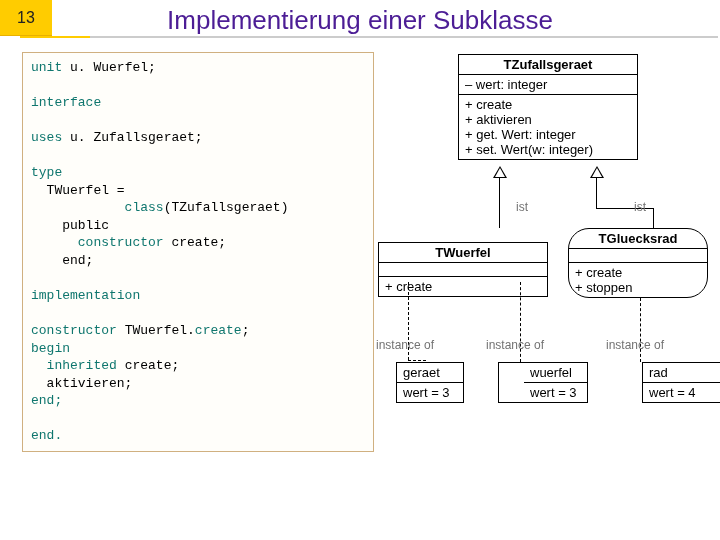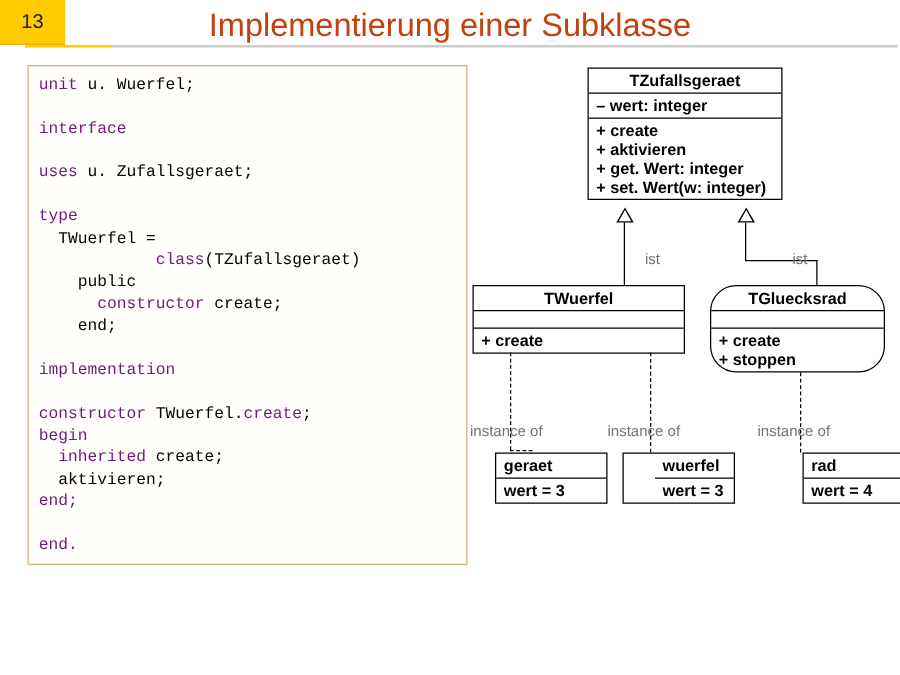--- a/index.html
+++ b/index.html
@@ -1,25 +1,25 @@
 <!DOCTYPE html>
 <html><head>
 <meta charset="utf-8">
 <style>
   * { box-sizing: border-box; margin: 0; padding: 0; }
   body { font-family: Arial, Helvetica, sans-serif; font-size: 13px; background: #fff; width: 720px; height: 540px; position: relative; overflow: hidden; }
   .header { display: flex; align-items: flex-end; height: 36px; }
   .slidenum { background: #ffcc00; width: 52px; height: 36px; display: flex; align-items: center; justify-content: center; font-size: 16px; color: #222; border-bottom: 1px solid #e8b000; }
-  .title { flex: 1; font-size: 26px; color: #c2410c; text-align: center; padding-right: 52px; font-weight: normal; }
+  .title { flex: 1; font-size: 26px; color: #4c1d95; text-align: center; padding-right: 52px; font-weight: normal; }
   .rule { position: absolute; top: 36px; left: 20px; right: 2px; height: 2px; background: linear-gradient(to right, #ffcc00 0 70px, #ccc 70px 100%); }
   .codebox { position: absolute; top: 52px; left: 22px; width: 352px; border: 1px solid #d0b080; background: #fffefa; padding: 6px 8px; font-family: "Courier New", monospace; font-size: 13px; line-height: 1.35; white-space: pre; color: #000; }
-  .kw-red { color: #701a75; }
+  .kw-red { color: #0f766e; }
   .diagram { position: absolute; top: 54px; left: 398px; width: 310px; }
   .umlbox { position: absolute; border: 1px solid #000; background: #fff; }
-  .umlbox .sec { border-bottom: 1px solid #000; padding: 2px 6px; font-weight: bold; }
+  .umlbox .sec { border-bottom: 1px solid #000; padding: 2px 6px; }
   .umlbox .sec:last-child { border-bottom: none; }
   .umlbox .head { font-weight: bold; text-align: center; }
   .umlbox .empty { height: 14px; }
   .arrow-tri { position: absolute; width: 0; height: 0; border-left: 7px solid transparent; border-right: 7px solid transparent; border-bottom: 12px solid #000; }
   .arrow-tri::after { content: ""; position: absolute; top: 2px; left: -5px; width: 0; height: 0; border-left: 5px solid transparent; border-right: 5px solid transparent; border-bottom: 9px solid #fff; }
   .line { position: absolute; background: #000; }
   .dline-v { position: absolute; border-left: 1px dashed #000; }
   .dline-h { position: absolute; border-top: 1px dashed #000; }
   .lbl { position: absolute; font-size: 12px; color: #737373; }
 </style>
@@ -50,41 +50,41 @@
 <span class="kw-red">constructor</span><span> TWuerfel.</span><span class="kw-red">create</span><span>;</span>
 <span class="kw-red">begin</span>
 <span class="kw-red">  inherited</span><span> create;</span>
 <span>  aktivieren;</span>
 <span class="kw-red">end;</span>
 
 <span class="kw-red">end.</span></div>
 
 <div class="diagram">
 
-  <div class="umlbox" style="left:72px; top:0; width:156px;">
+  <div class="umlbox" style="left:60px; top:0; width:180px;">
     <div class="sec head">TZufallsgeraet</div>
     <div class="sec">– wert: integer</div>
     <div class="sec">
       <div>+ create</div>
       <div>+ aktivieren</div>
       <div>+ get. Wert: integer</div>
       <div>+ set. Wert(w: integer)</div>
     </div>
   </div>
 
   <div class="arrow-tri" style="left:95px; top:112px;"></div>
   <div class="line" style="left:101px; top:124px; width:1px; height:50px;"></div>
   <div class="arrow-tri" style="left:192px; top:112px;"></div>
   <div class="line" style="left:198px; top:124px; width:1px; height:30px;"></div>
   <div class="line" style="left:198px; top:154px; width:58px; height:1px;"></div>
   <div class="line" style="left:255px; top:154px; width:1px; height:20px;"></div>
   <div class="lbl" style="left:118px; top:146px;">ist</div>
   <div class="lbl" style="left:236px; top:146px;">ist</div>
 
-  <div class="umlbox" style="left:-20px; top:174px; width:170px;">
+  <div class="umlbox" style="left:-20px; top:188px; width:170px;">
     <div class="sec head">TWuerfel</div>
     <div class="sec empty"></div>
     <div class="sec">
       <div>+ create</div>
     </div>
   </div>
 
   <div class="umlbox" style="left:170px; top:174px; width:140px;border-radius:21px;">
     <div class="sec head">TGluecksrad</div>
     <div class="sec empty"></div>
@@ -95,21 +95,21 @@
   </div>
 
   <div class="dline-v" style="left:10px; top:228px; height:78px;"></div>
   <div class="dline-h" style="left:10px; top:306px; width:18px;"></div>
   <div class="dline-v" style="left:122px; top:228px; height:80px;"></div>
   <div class="dline-v" style="left:242px; top:244px; height:64px;"></div>
   <div class="lbl" style="left:-22px; top:284px;">instance of</div>
   <div class="lbl" style="left:88px; top:284px;">instance of</div>
   <div class="lbl" style="left:208px; top:284px;">instance of</div>
 
-  <div class="umlbox" style="left:-2px; top:308px; width:90px;">
+  <div class="umlbox" style="left:-2px; top:308px; width:68px;">
     <div class="sec">geraet</div>
     <div class="sec">wert = 3</div>
   </div>
   <div class="umlbox" style="left:100px; top:308px; width:90px;padding-left:25px;">
     <div class="sec">wuerfel</div>
     <div class="sec">wert = 3</div>
   </div>
   <div class="umlbox" style="left:210px; top:308px; width:90px;margin-left:34px;">
     <div class="sec">rad</div>
     <div class="sec">wert = 4</div>

